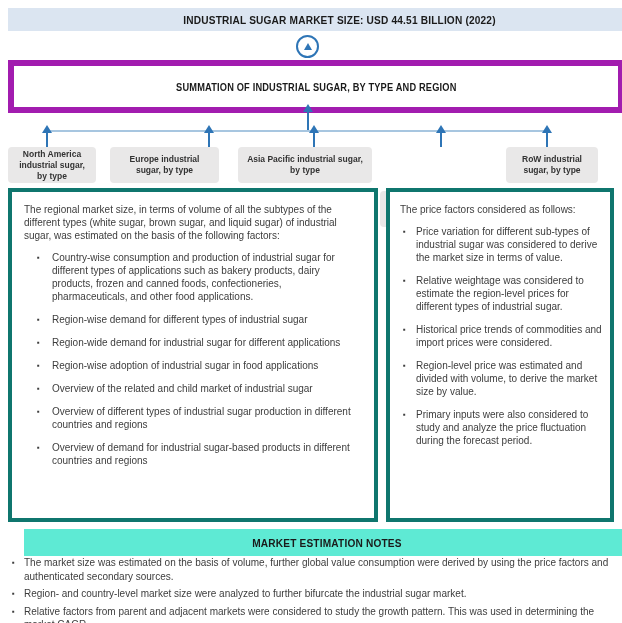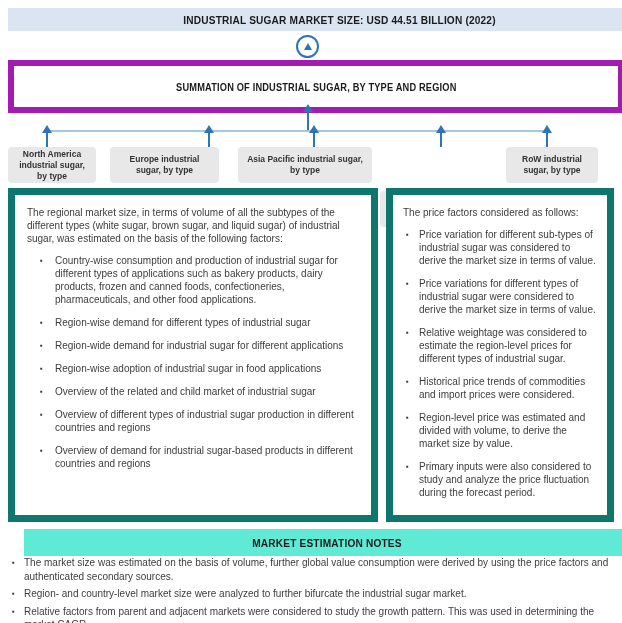--- a/index.html
+++ b/index.html
@@ -40,21 +40,21 @@
 
   
   .rbox{position:absolute;top:147px;height:36px;background:#e9e8e8;border-radius:4px;
         display:flex;align-items:center;justify-content:center;text-align:center;
         font-weight:bold;font-size:8.5px;line-height:11px;color:#333;
         padding:0 7px;box-sizing:border-box;}
   .rb1{left:8px;width:88px;} .rb2{left:110px;width:109px;} .rb3{left:238px;width:134px;}
   .rb4{left:380px;width:120px;margin-top:44px;} .rb5{left:506px;width:92px;}
 
   
-  .panel{position:absolute;top:188px;height:334px;background:#fff;border:7px solid #0f766e;
+  .panel{position:absolute;top:188px;height:334px;background:#fff;border:4px solid #0f766e;
          box-sizing:border-box;color:#3d3d3d;font-size:10px;line-height:13px;}
   .panel.pleft{left:8px;width:370px;padding:11px 16px 10px 12px;}
   .panel.pright{left:386px;width:228px;padding:11px 8px 10px 10px;}
   .panel p{margin:0 0 9px 0;}
   ul.blist{list-style:none;margin:0;padding:0;}
   ul.blist li{position:relative;margin:0 0 10px 0;}
   ul.blist li::before{content:"\25AA";position:absolute;top:0;font-size:8px;color:#3d3d3d;}
   .pleft ul.blist li{padding-left:28px;}  .pleft ul.blist li::before{left:13px;}
   .pright ul.blist li{padding-left:16px;} .pright ul.blist li::before{left:3px;}
 
@@ -147,21 +147,20 @@
         <li>Overview of demand for industrial sugar-based products in different countries and regions</li>
       </ul>
   </div>
 
   <div class="panel pright">
     <p>The price factors considered as follows:</p>
     <ul class="blist">
 
         <li>Price variation for different sub-types of industrial sugar was considered to derive the market size in terms of value.</li>
 
-        <li>Price variations for different types of industrial sugar were considered to derive the market size in terms of value.</li>
 
         <li>Relative weightage was considered to estimate the region-level prices for different types of industrial sugar.</li>
 
         <li>Historical price trends of commodities and import prices were considered.</li>
 
         <li>Region-level price was estimated and divided with volume, to derive the market size by value.</li>
 
         <li>Primary inputs were also considered to study and analyze the price fluctuation during the forecast period.</li>
       </ul>
   </div>

